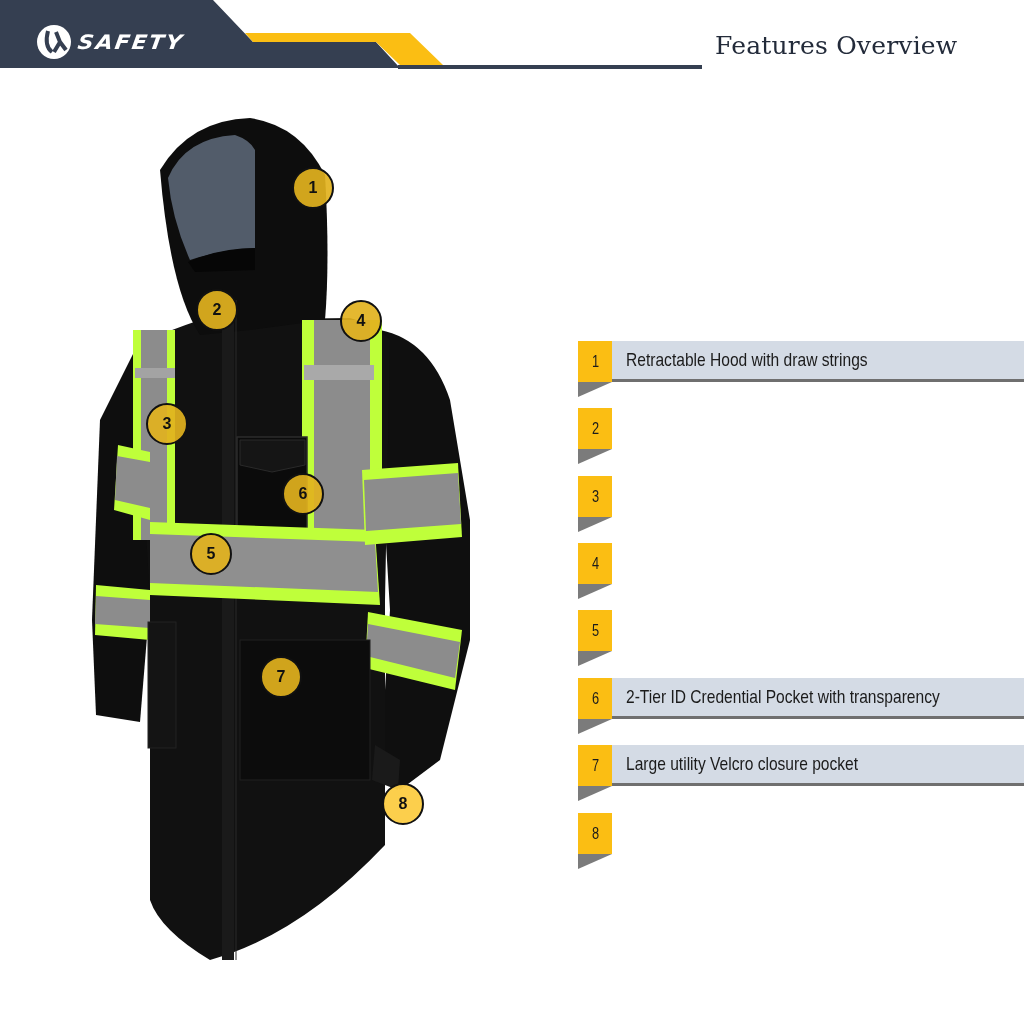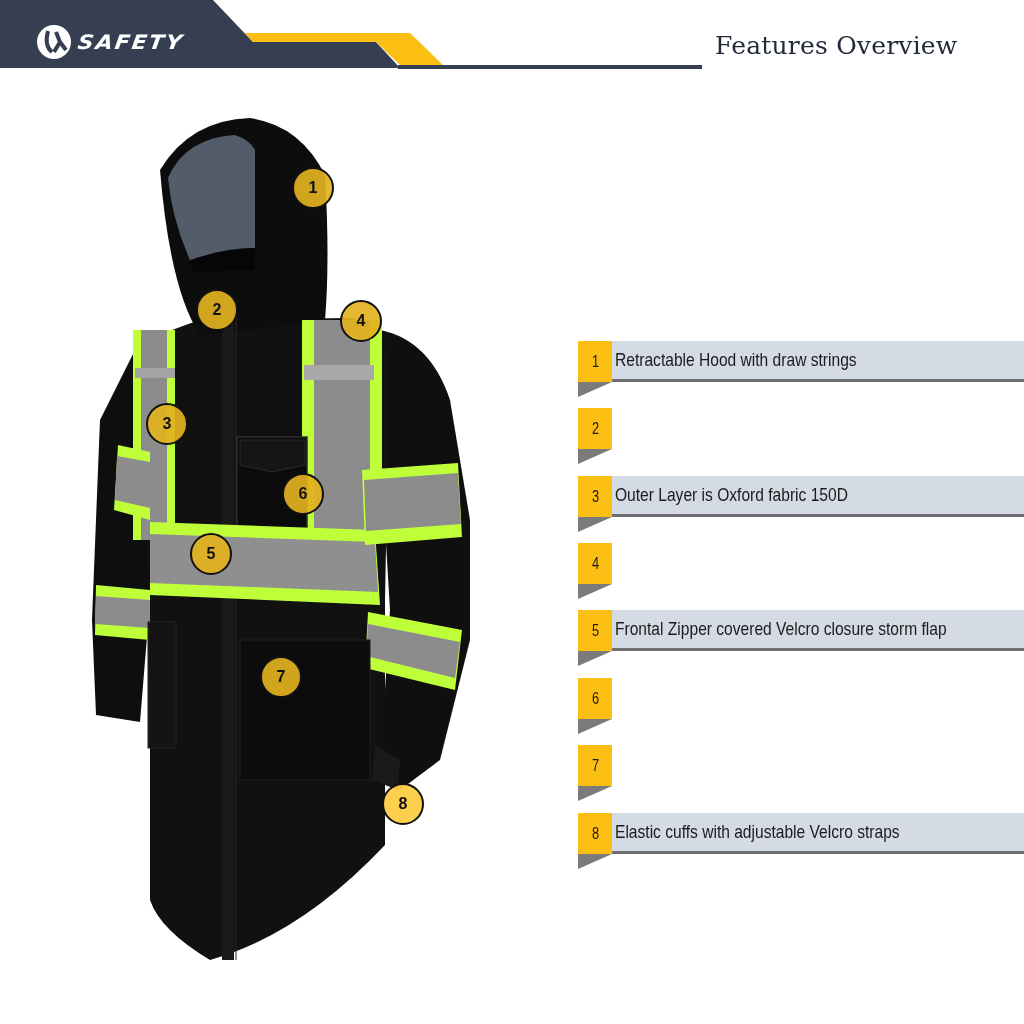--- a/index.html
+++ b/index.html
@@ -37,21 +37,21 @@
   .features { position: absolute; left: 578px; top: 341px; width: 446px; }
   .feature { position: absolute; left: 0; width: 446px; height: 58px; }
   .feature .num {
     position: absolute; left: 0; top: 0; width: 34px; height: 41px; background: #fbbe13;
     display: flex; align-items: center; justify-content: center;
     color: #1c1c1c; font-family: "Liberation Sans", sans-serif; font-size: 16px; transform-origin: center;
   }
   .feature .num span { display: inline-block; transform: scaleX(0.8); }
   .feature .bar {
     position: absolute; left: 34px; top: 0; right: 0; height: 41px; background: #d4dbe5;
-    border-bottom: 3px solid #6f6f6f; display: flex; align-items: center; padding-left: 3px;
+    border-bottom: 3px solid #6f6f6f; display: flex; align-items: center; padding-left: 14px;
   }
   .feature .bar .label {
     color: #1b1b1b; font-family: "Liberation Sans", sans-serif; font-size: 19px;
     display: inline-block; transform: scaleX(0.82); transform-origin: left center; white-space: nowrap;
   }
   .feature .tail {
     position: absolute; left: 0; top: 41px; width: 0; height: 0;
     border-top: 15px solid #7b7b7b; border-left: 34px solid transparent; transform: scaleX(-1); transform-origin: 17px 0;
   }
 </style>
@@ -163,54 +163,51 @@
   <div class="feature" style="top:67px;">
     <div class="num">
         <span>2</span>
       </div>
     <div class="tail"></div>
   </div>
   <div class="feature" style="top:135px;">
     <div class="num">
         <span>3</span>
       </div>
+    <div class="tail"></div>
+  </div>
+  <div class="feature" style="top:202px;">
+    <div class="num">
+        <span>4</span>
+      </div>
+    <div class="tail"></div>
+  </div>
+  <div class="feature" style="top:269px;">
+    <div class="num">
+        <span>5</span>
+      </div>
+    <div class="tail"></div>
+  </div>
+  <div class="feature" style="top:337px;">
+    <div class="num">
+        <span>6</span>
+      </div>
     <div class="bar">
-        <span class="label">Outer Layer is Oxford fabric 150D</span>
-      </div>
-    <div class="tail"></div>
-  </div>
-  <div class="feature" style="top:202px;">
-    <div class="num">
-        <span>4</span>
-      </div>
-    <div class="tail"></div>
-  </div>
-  <div class="feature" style="top:269px;">
-    <div class="num">
-        <span>5</span>
+        <span class="label">2-Tier ID Credential Pocket with transparency</span>
+      </div>
+    <div class="tail"></div>
+  </div>
+  <div class="feature" style="top:404px;">
+    <div class="num">
+        <span>7</span>
       </div>
     <div class="bar">
-        <span class="label">Frontal Zipper covered Velcro closure storm flap</span>
-      </div>
-    <div class="tail"></div>
-  </div>
-  <div class="feature" style="top:337px;">
-    <div class="num">
-        <span>6</span>
-      </div>
-    <div class="tail"></div>
-  </div>
-  <div class="feature" style="top:404px;">
-    <div class="num">
-        <span>7</span>
+        <span class="label">Large utility Velcro closure pocket</span>
       </div>
     <div class="tail"></div>
   </div>
   <div class="feature" style="top:472px;">
     <div class="num">
         <span>8</span>
       </div>
-    <div class="bar">
-        <span class="label">Elastic cuffs with adjustable Velcro straps</span>
-      </div>
     <div class="tail"></div>
   </div>
 </div>
 
 </body></html>

